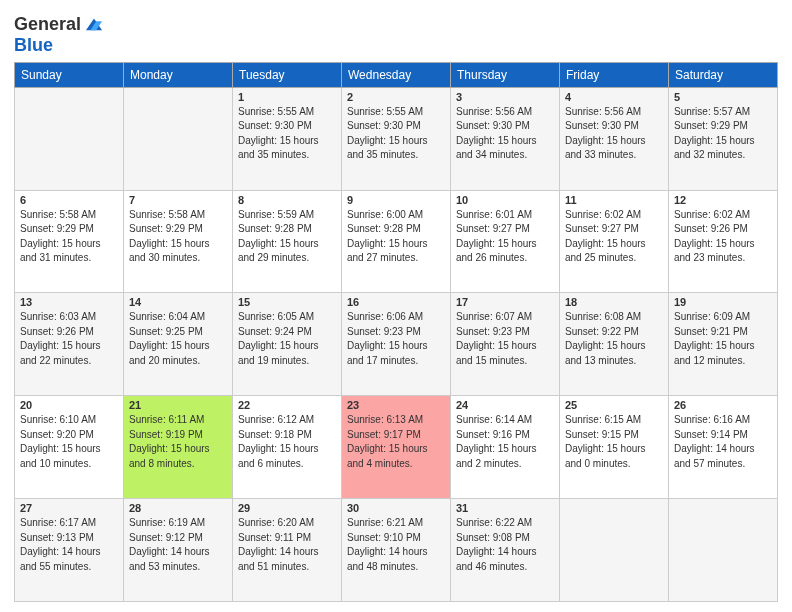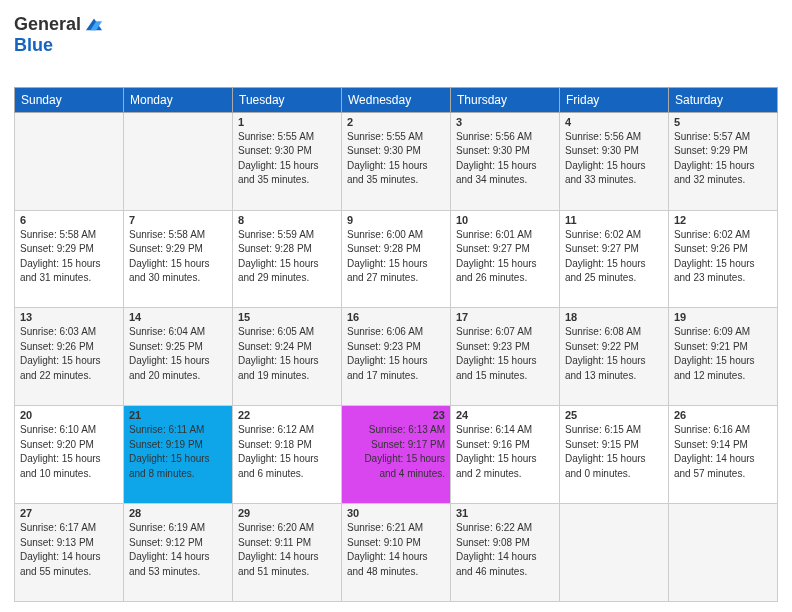--- a/index.html
+++ b/index.html
@@ -9,21 +9,20 @@
       font-family: Arial, sans-serif;
       background: #fff;
       overflow: hidden;
     }
     .page {
       width: 792px;
       height: 612px;
       padding: 10px 14px 10px 14px;
       display: flex;
       flex-direction: column;
-      gap: 25px;
     }
     .header {
       display: flex;
       justify-content: space-between;
       align-items: flex-start;
       margin-bottom: 6px;
     }
     .logo {
       display: flex;
       align-items: center;
@@ -258,33 +257,33 @@
 Daylight: 15 hours and 12 minutes.</div>
           </td>
         </tr>
         <tr>
           <td style="background-color: rgb(255, 255, 255); margin-left: 20px;">
             <span class="day-number">20</span>
             <div class="day-info" style="white-space: pre-line;">Sunrise: 6:10 AM
 Sunset: 9:20 PM
 Daylight: 15 hours and 10 minutes.</div>
           </td>
-          <td style="background-color: #0ea5e9;">
+          <td style="background-color: #bef264;">
             <span class="day-number">21</span>
             <div class="day-info" style="white-space: pre-line;">Sunrise: 6:11 AM
 Sunset: 9:19 PM
 Daylight: 15 hours and 8 minutes.</div>
           </td>
           <td style="background-color: rgb(255, 255, 255);">
             <span class="day-number">22</span>
             <div class="day-info" style="white-space: pre-line;">Sunrise: 6:12 AM
 Sunset: 9:18 PM
 Daylight: 15 hours and 6 minutes.</div>
           </td>
-          <td style="background-color: #d946ef; text-align: right;">
+          <td style="background-color: #fca5a5;">
             <span class="day-number">23</span>
             <div class="day-info" style="white-space: pre-line;">Sunrise: 6:13 AM
 Sunset: 9:17 PM
 Daylight: 15 hours and 4 minutes.</div>
           </td>
           <td style="background-color: rgb(255, 255, 255);">
             <span class="day-number">24</span>
             <div class="day-info" style="white-space: pre-line;">Sunrise: 6:14 AM
 Sunset: 9:16 PM
 Daylight: 15 hours and 2 minutes.</div>

